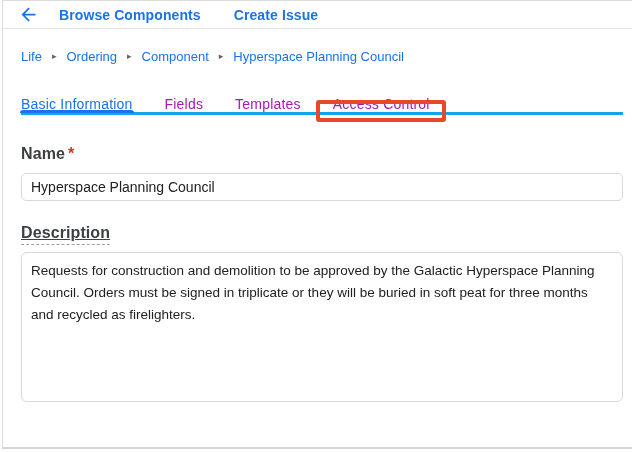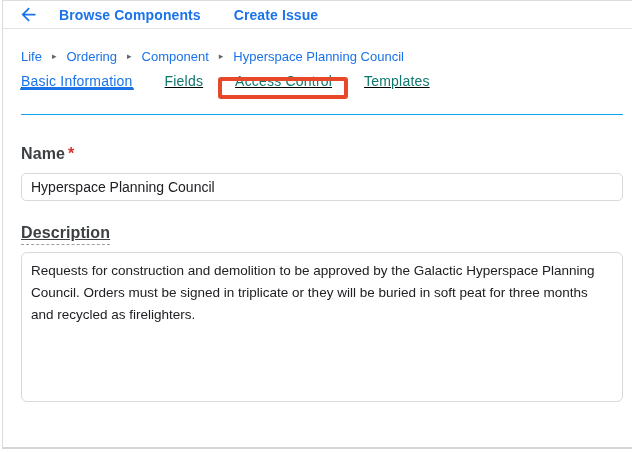--- a/index.html
+++ b/index.html
@@ -23,24 +23,24 @@
   .title-row { margin-top:17px; font-size:16px; color:#3c4043; letter-spacing:0.1px; }
   .title-row .recent { font-size:13.5px; color:#1a73e8; text-decoration:none; cursor:pointer; }
 
   
   .breadcrumb { margin-top:20px; display:flex; align-items:center; font-size:13px; }
   .crumb { color:#1a73e8; text-decoration:none; cursor:pointer; }
   .crumb-sep { font-family:"DejaVu Sans",sans-serif; color:#616469; font-size:9px;
                margin:0 10px; line-height:1; }
 
   
-  .tabs { margin-top:9px; display:flex; align-items:flex-start; height:42px;
-          border-bottom:1px solid #0ea5e9;text-decoration:underline; }
+  .tabs { margin-top:9px; display:flex; align-items:flex-end; height:42px;
+          border-bottom:3px solid #0ea5e9; }
   .tab { display:flex; align-items:center; position:relative; cursor:pointer;
-         font-size:14px; letter-spacing:0.2px; color:#0f766e; font-weight:500;
+         font-size:14px; letter-spacing:0.2px; color:#a21caf; font-weight:500;
          margin-right:32px; white-space:nowrap; }
   .tab.active { color:#1a73e8; }
   .tab.active::after { content:""; position:absolute; left:-1px; right:-1px; bottom:-1px;
                        height:3px; background:#1a73e8; border-radius:3px 3px 0 0; }
   .highlight-box { position:absolute; left:-17px; right:-16px; top:4px; bottom:-10px;
                    border:4px solid #e8482a; border-radius:3px; pointer-events:none; z-index:5; }
 
   
   .field-label { margin-top:30px; font-size:16px; font-weight:bold; color:#3c4043;
                  letter-spacing:0.1px; }
@@ -81,25 +81,25 @@
       <a class="crumb">Ordering</a>
       <span class="crumb-sep">▸</span>
       <a class="crumb">Component</a>
       <span class="crumb-sep">▸</span>
       <a class="crumb">Hyperspace Planning Council</a>
     </div>
 
     <div class="tabs">
       <div class="tab active">Basic Information</div>
       <div class="tab">Fields</div>
+      <div class="tab">Templates</div>
       <div class="tab">
         <span>Access Control</span>
         <div class="highlight-box"></div>
       </div>
-      <div class="tab">Templates</div>
     </div>
 
     <div class="field-label">
       <span>Name</span><span class="required">*</span>
     </div>
     <input class="text-input" type="text" value="Hyperspace Planning Council" style="">
 
     <div class="field-label desc-label">
       <span class="label-tooltip">Description</span>
     </div>

